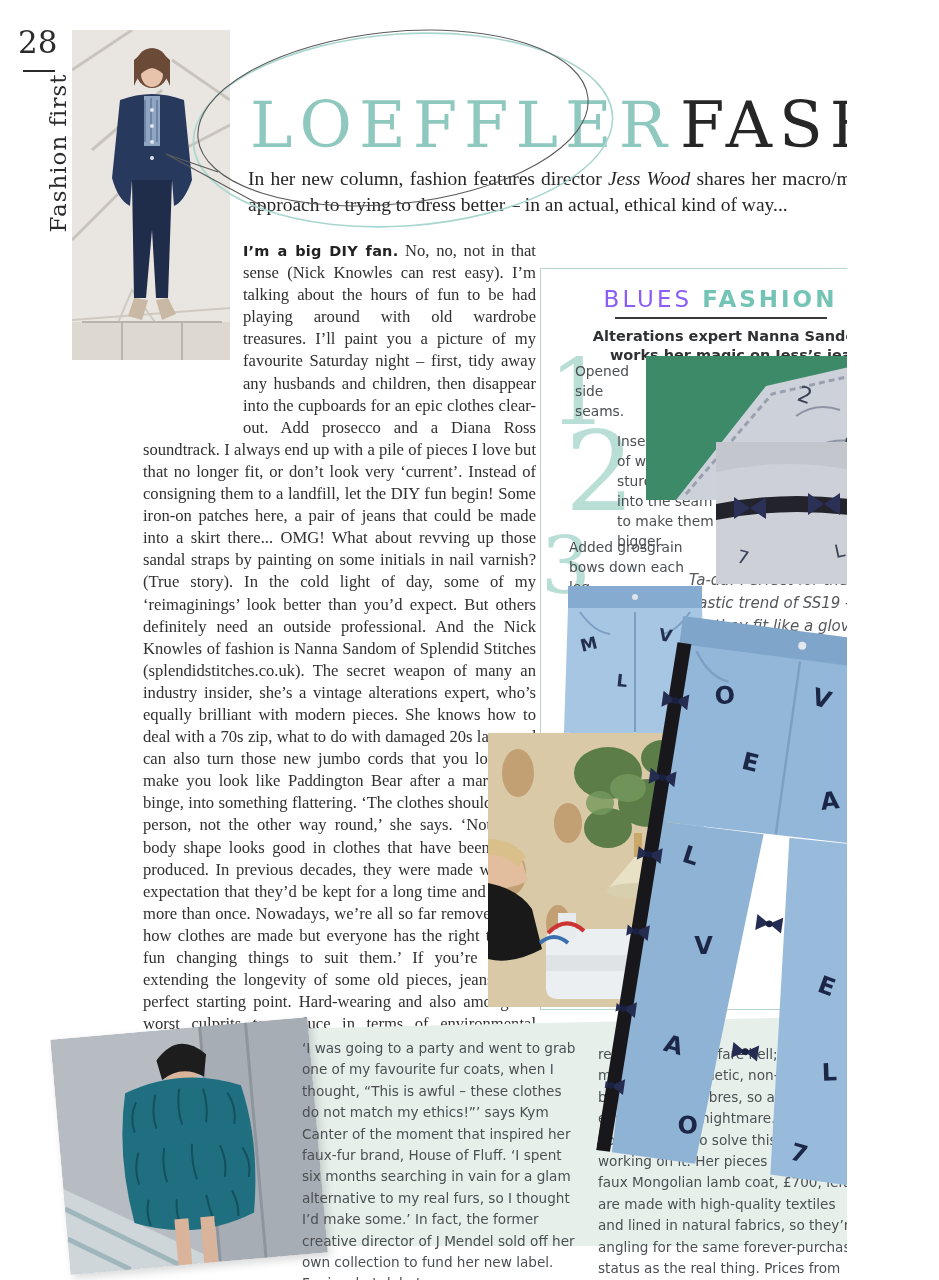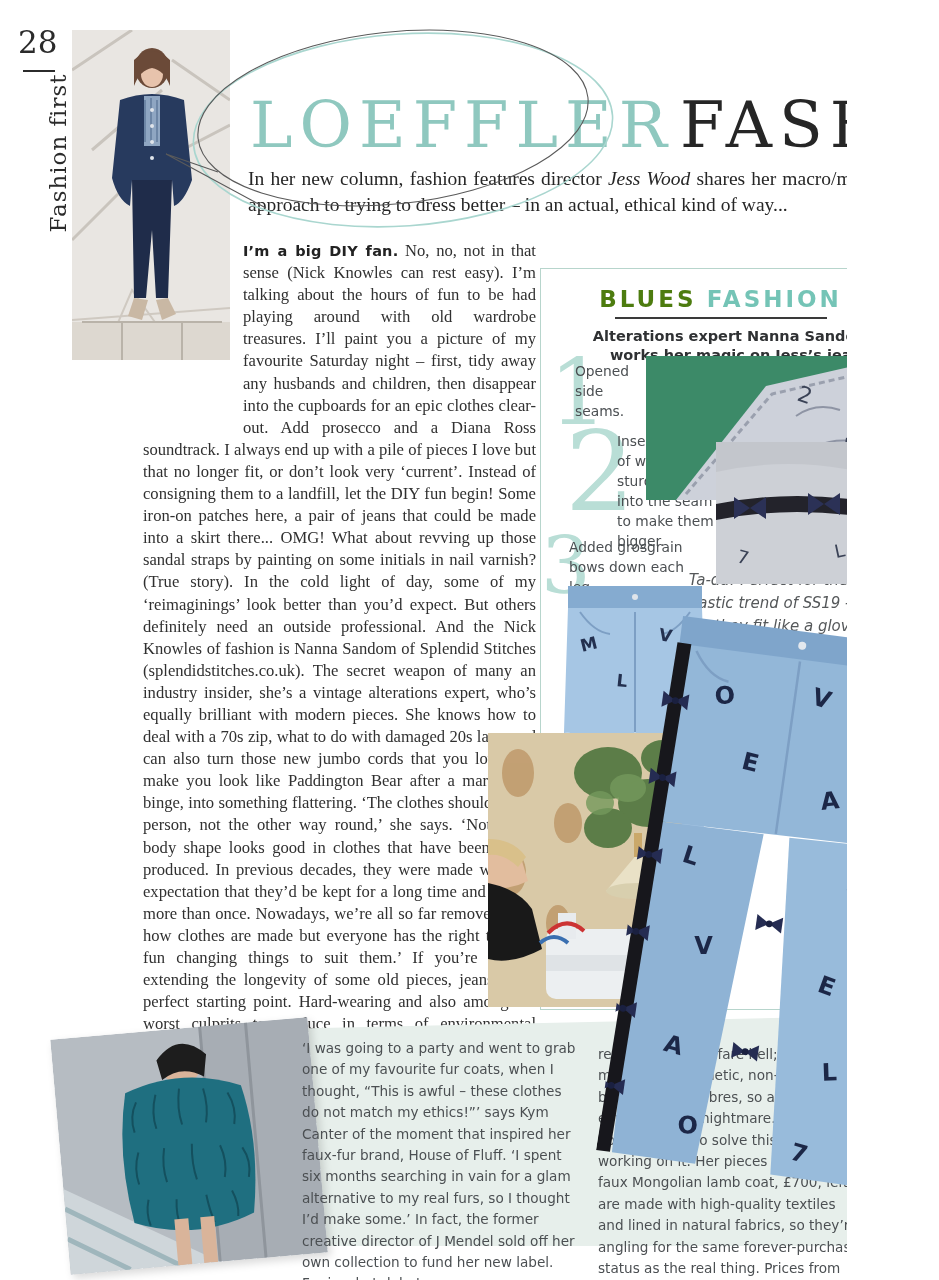--- a/index.html
+++ b/index.html
@@ -23,21 +23,21 @@
   .doodles{position:absolute;left:148px;top:22px;width:490px;height:220px;pointer-events:none;}
   
   .article{position:absolute;left:143px;top:240px;width:393px;height:740px;
         font-size:16.6px;line-height:22.1px;text-align:justify;color:#303030;}
   .article .lead{font-family:"DejaVu Sans",sans-serif;font-weight:700;font-size:14.5px;letter-spacing:.2px;color:#222;}
   .float-spacer{float:left;width:100px;height:178px;}
   
   .box{position:absolute;left:540px;top:268px;width:359px;height:740px;background:#fff;
         border:1px solid #b7d5cc;z-index:1;font-family:"DejaVu Sans",sans-serif;}
   .box-title{margin-top:17px;text-align:center;font-size:23px;letter-spacing:3px;}
-  .box-title .blues{color:#4d7c0f;font-weight:700;}
+  .box-title .blues{color:#8b5cf6;font-weight:400;}
   .box-title .revival{color:#74c4b6;font-weight:700;}
   .box-title-rule{width:212px;height:2px;background:#3a3a3a;margin:5px auto 8px auto;}
   .box-subhead{text-align:right;font-weight:700;font-size:14.5px;line-height:19px;color:#2f3133;width:300px;margin:0 auto;}
   .step-num{position:absolute;font-family:"DejaVu Serif",serif;color:#b9ded6;line-height:1;z-index:1;}
   .step-text{position:absolute;font-size:13.8px;line-height:20px;color:#4b4f52;z-index:2;}
   .box-caption{position:absolute;left:142px;top:300px;width:212px;z-index:3;font-size:15px;font-style:italic;
         color:#55585a;line-height:23px;text-align:center;}
   .arrow-svg{position:absolute;left:688px;top:628px;z-index:4;}
   
   .credits{position:absolute;left:596px;top:925px;width:600px;height:34px;transform:rotate(-90deg);

